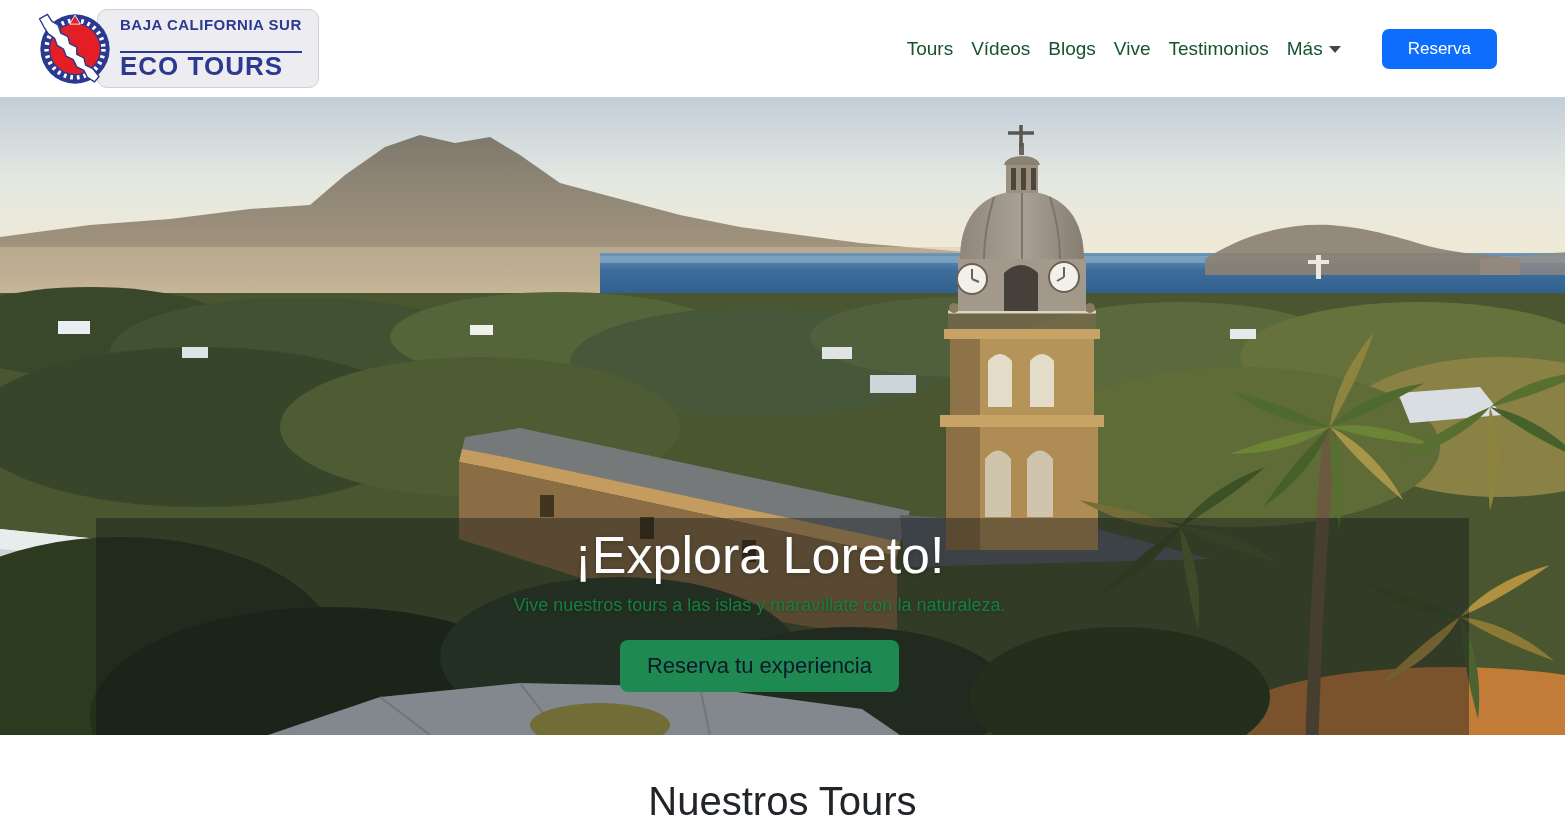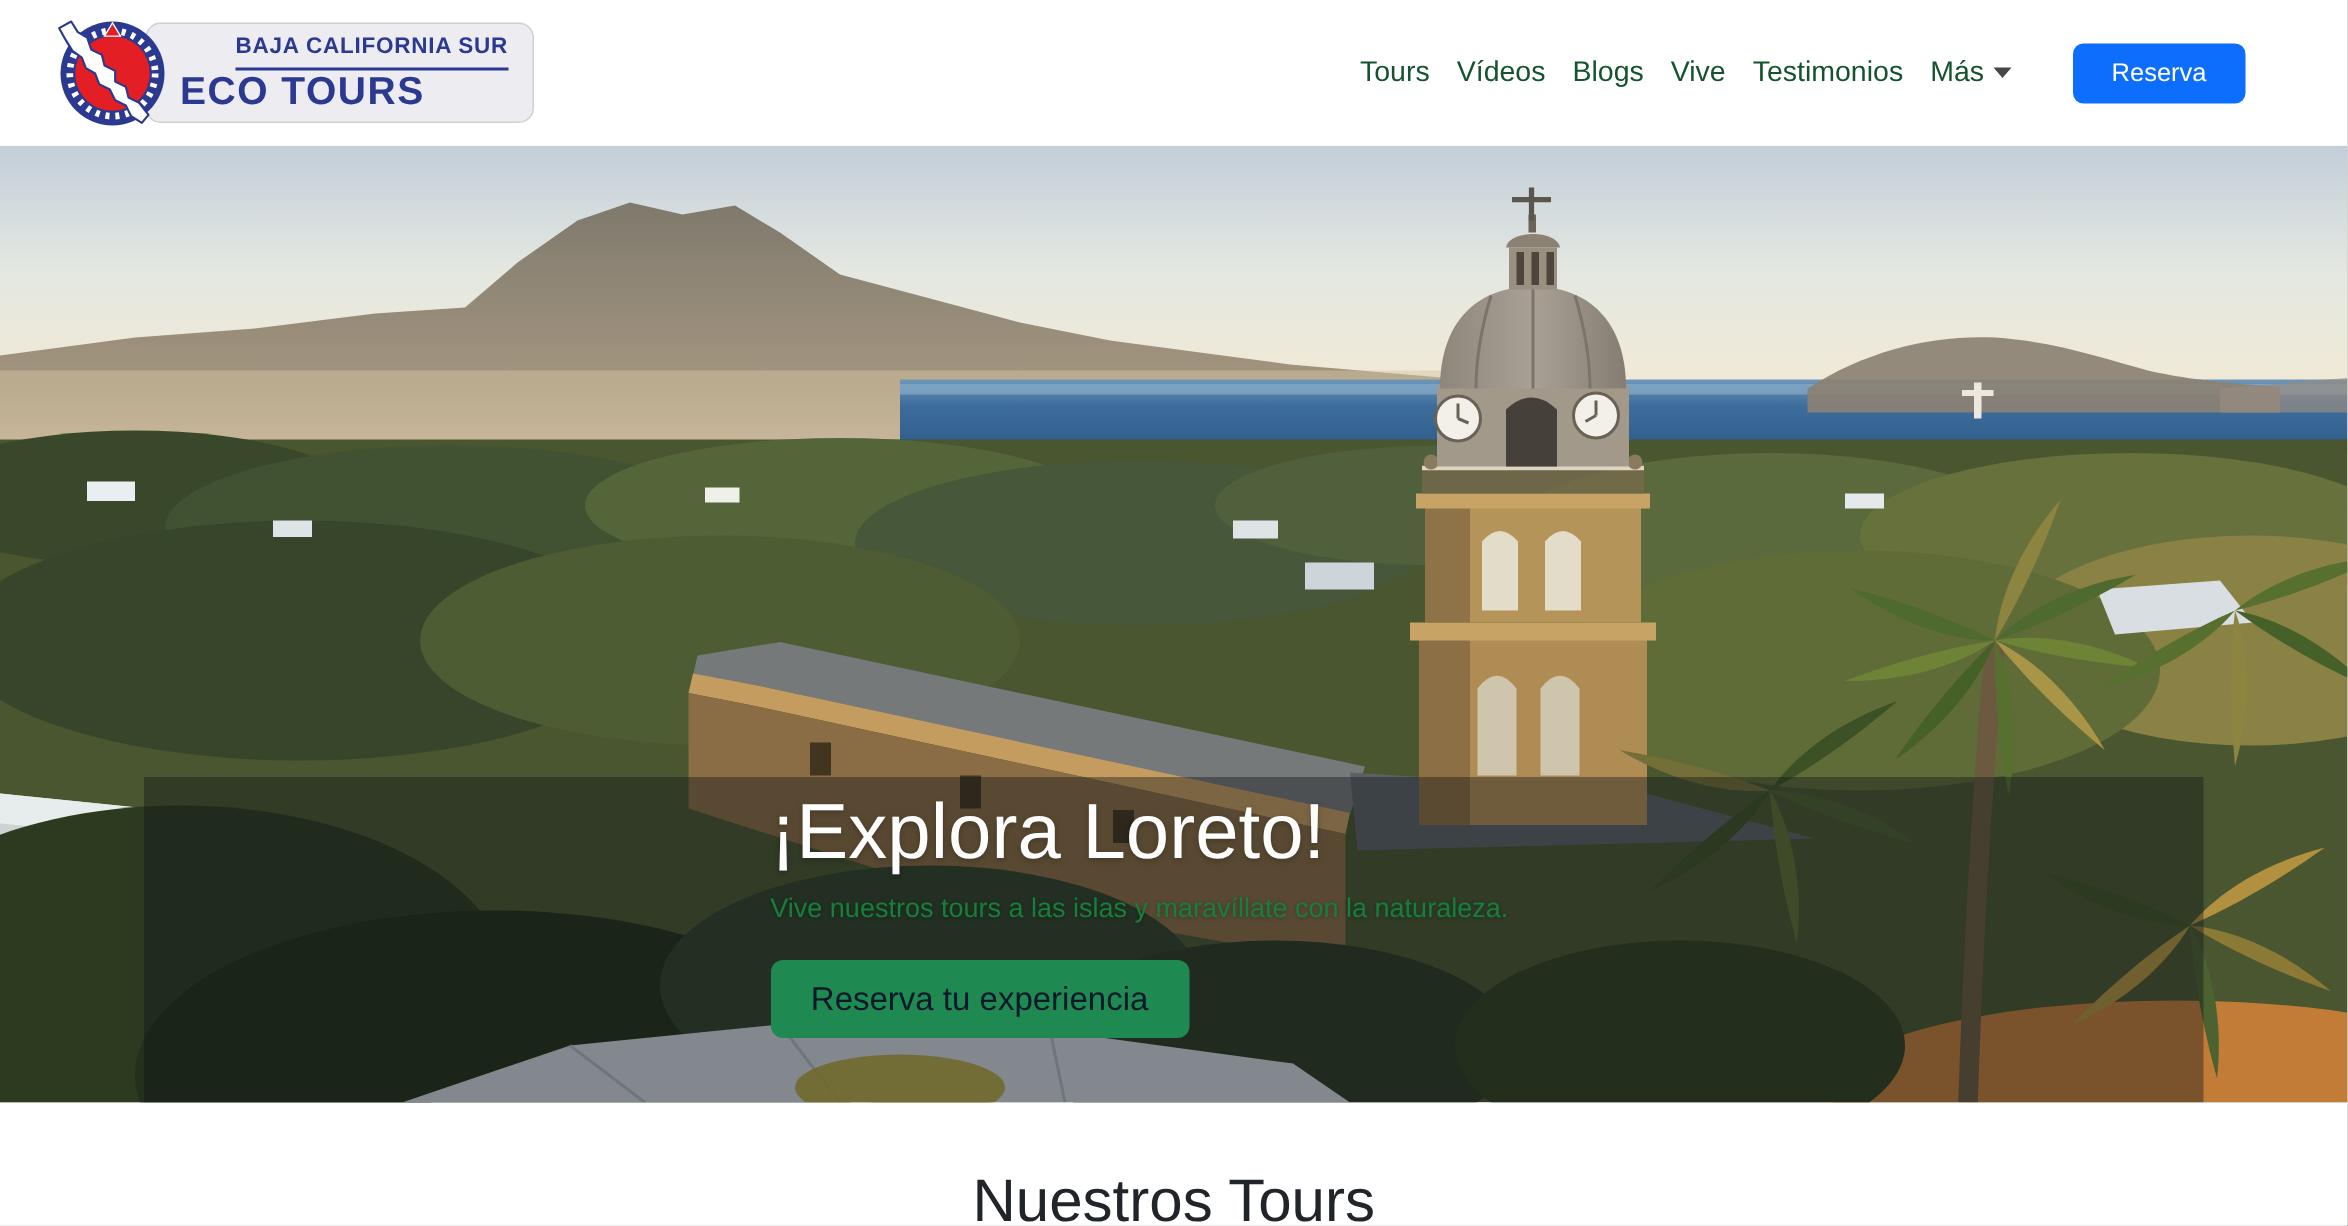--- a/index.html
+++ b/index.html
@@ -9,42 +9,42 @@
   
   .header { position:relative; width:1565px; height:97px; background:#fff;
             display:flex; align-items:center; justify-content:space-between;
             padding:0 68px 0 35px; }
   .logo { display:flex; align-items:center; cursor:pointer; }
   .logo-emblem { width:80px; height:80px; position:relative; z-index:2; }
   .logo-badge { background:#ededf1; border:1px solid #cfcfd6; border-radius:10px;
                 padding:6px 16px 7px 22px; margin-left:-18px; position:relative; z-index:1;
                 display:flex; flex-direction:column; align-items:flex-start; }
   .logo-line1 { color:#2b3990; font-weight:bold; font-size:15px; letter-spacing:.5px;
-                border-bottom:2px solid #2b3990; padding-bottom:6px; white-space:nowrap;margin-left:37px; }
+                border-bottom:2px solid #2b3990; padding-bottom:18px; white-space:nowrap; }
   .logo-line2 { color:#2b3990; font-weight:bold; font-size:26px; letter-spacing:1px;
                 line-height:1.05; white-space:nowrap; }
 
   .nav { display:flex; align-items:center; }
   .nav a { text-decoration:none; color:#14532d; font-size:19px; padding:8px 9px;
            white-space:nowrap; }
   .caret { display:inline-block; width:0; height:0; margin-left:6px; vertical-align:middle;
            border-left:6px solid transparent; border-right:6px solid transparent;
            border-top:7px solid #464646; }
   .btn-reserva { margin-left:32px; background:#0d6efd; color:#fff; border:none;
                  font-size:17px; padding:10px 26px; border-radius:7px; cursor:pointer;
                  font-family:"Liberation Sans", sans-serif; }
 
   
   .hero { position:relative; width:1565px; height:638px; overflow:hidden; }
   .hero svg.scene { position:absolute; left:0; top:0; display:block; }
   .hero-caption { position:absolute; left:96px; top:421px; width:1373px; height:217px;
                   background:rgba(16,19,24,0.40); display:flex; flex-direction:column;
                   align-items:center; text-align:center; }
   .hero-caption .inner { position:relative; left:-23px; display:flex; flex-direction:column;
-                         align-items:flex-start; }
+                         align-items:center; }
   .hero-title { color:#fdfdfd; font-size:52px; font-weight:300; line-height:1.15;
                 margin-top:8px; text-shadow:0 1px 4px rgba(0,0,0,.25); }
   .hero-sub { color:#15803d; font-size:18px; margin-top:9px;
               text-shadow:0 1px 3px rgba(0,0,0,.3); }
   .btn-cta { margin-top:24px; background:#1e8a51; color:#0f172a; border:none;
              font-size:22px; padding:13px 27px; border-radius:8px; cursor:pointer;
              font-family:"Liberation Sans", sans-serif; }
 
   
   .tours-section { width:1565px; background:#fff; padding-top:44px; text-align:center; }

